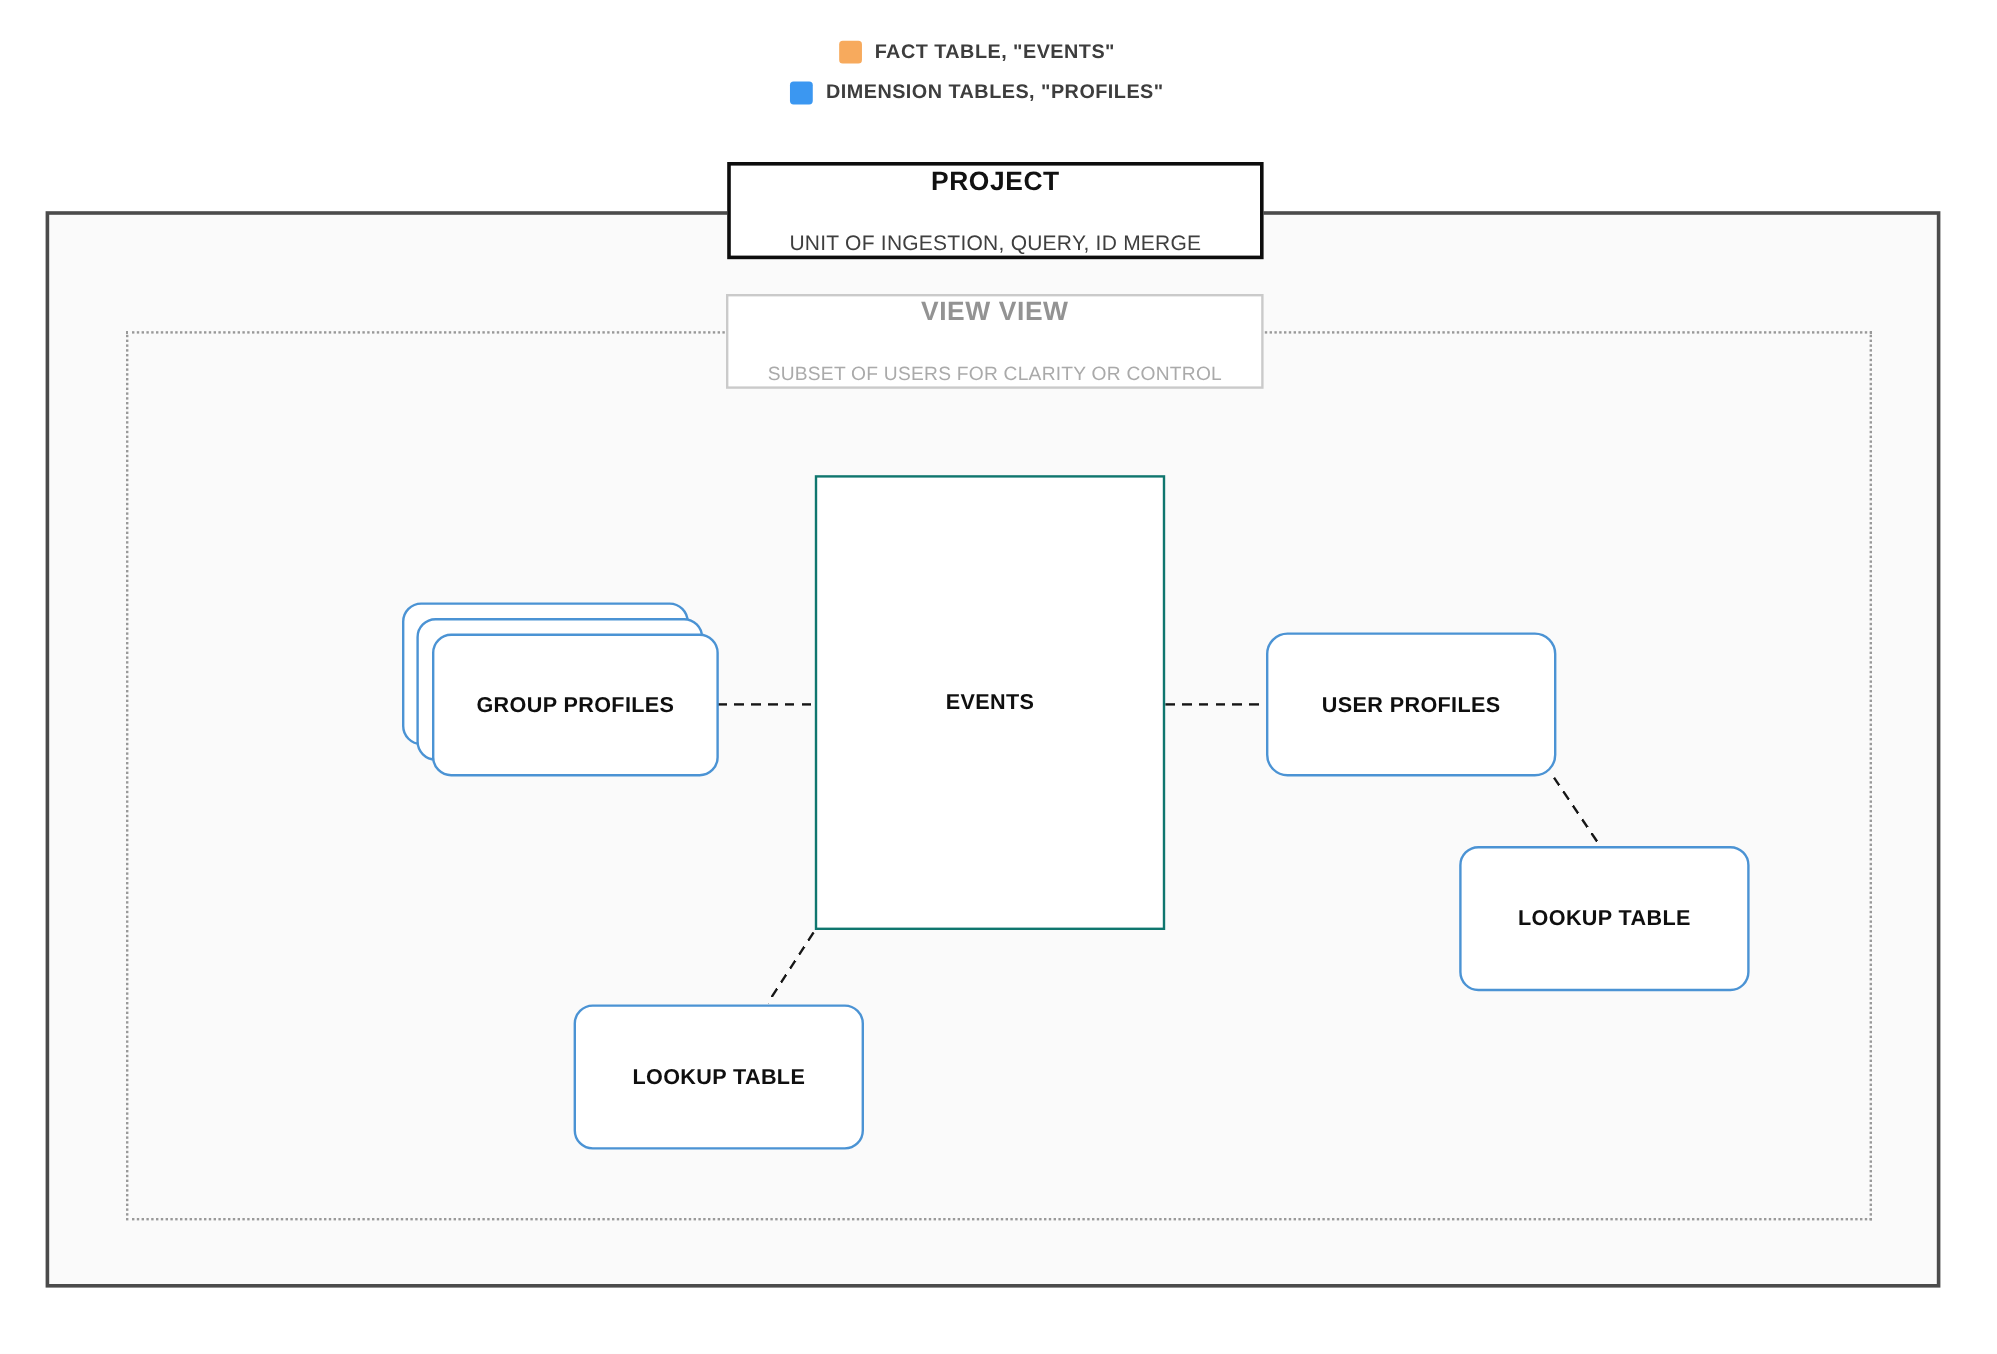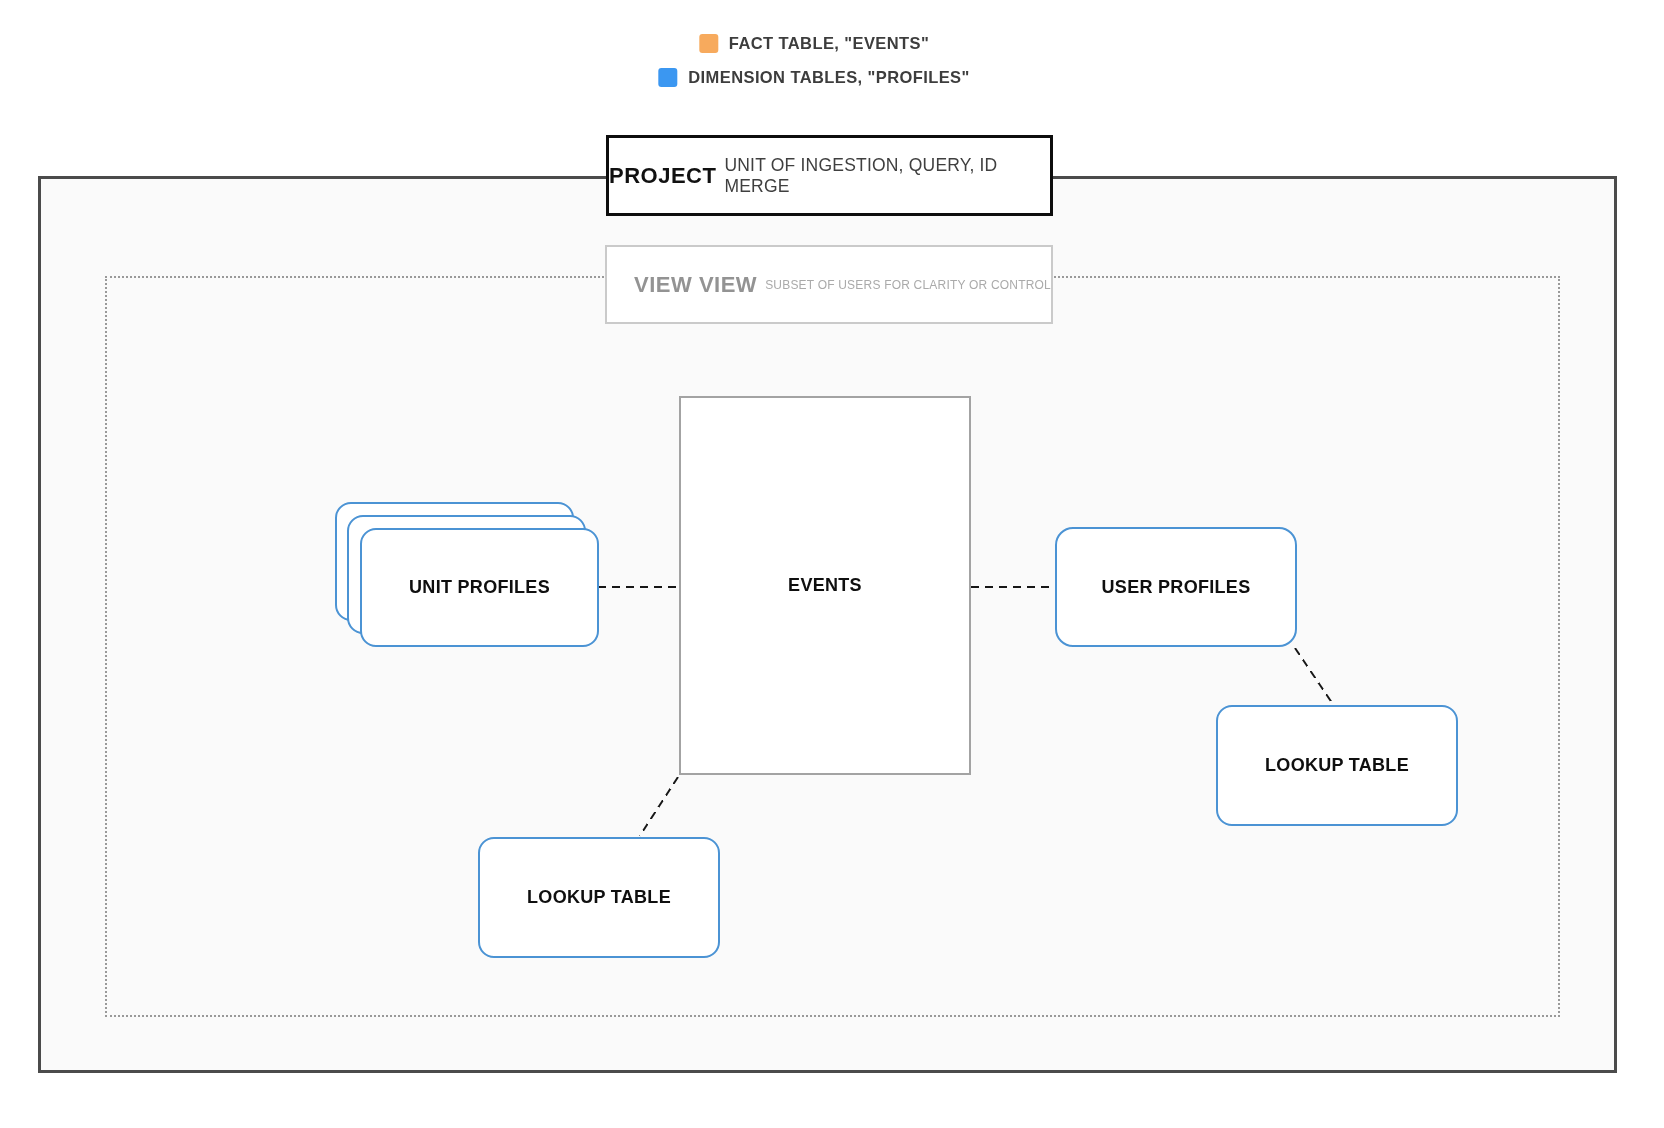--- a/index.html
+++ b/index.html
@@ -69,22 +69,23 @@
     border: 2px dotted #999999;
     z-index: 2;
   }
 
   
   .header-box {
     position: absolute;
     box-sizing: border-box;
     background: #ffffff;
     display: flex;
-    align-items: center;
-    justify-content: flex-end;
+    flex-direction: column;
+    align-items: center;
+    justify-content: space-between;
     gap: 8px;
     z-index: 5;
   }
   .project-box {
     left: 606px;
     top: 135px;
     width: 447px;
     height: 81px;
     border: 3px solid #0d0d0d;
   }
@@ -106,21 +107,21 @@
     height: 79px;
     border: 2px solid #cacaca;
   }
   .dataview-title {
     font-size: 22px;
     font-weight: bold;
     color: #939393;
     letter-spacing: 0.5px;
   }
   .dataview-subtitle {
-    font-size: 12px;
+    font-size: 16px;
     color: #aaaaaa;
     letter-spacing: 0.2px;
   }
 
   
   .node {
     position: absolute;
     box-sizing: border-box;
     background: #ffffff;
     display: flex;
@@ -133,21 +134,21 @@
     font-size: 18px;
     color: #0f0f0f;
     letter-spacing: 0.3px;
     white-space: nowrap;
   }
   .events-box {
     left: 679px;
     top: 396px;
     width: 292px;
     height: 379px;
-    border: 2px solid #a3a3a3;
+    border: 2px solid #0f766e;
   }
   .blue-card {
     border: 2px solid #4b93d4;
     border-radius: 16px;
   }
   .gp-back2 { left: 335px; top: 502px; width: 239px; height: 119px; z-index: 3; }
   .gp-back1 { left: 347px; top: 515px; width: 239px; height: 119px; z-index: 3; }
   .gp-front { left: 360px; top: 528px; width: 239px; height: 119px; }
   .user-profiles { left: 1055px; top: 527px; width: 242px; height: 120px; border-radius: 18px; }
   .lookup-right  { left: 1216px; top: 705px; width: 242px; height: 121px; }
@@ -203,21 +204,21 @@
   </div>
 
   <div class="connector conn-left"></div>
   <div class="connector conn-right"></div>
   <div class="connector conn-diag-right"></div>
   <div class="connector conn-diag-left"></div>
 
   <div class="node blue-card gp-back2"></div>
   <div class="node blue-card gp-back1"></div>
   <div class="node blue-card gp-front">
-    <span class="node-label">UNIT PROFILES</span>
+    <span class="node-label">GROUP PROFILES</span>
   </div>
 
   <div class="node events-box">
     <span class="node-label">EVENTS</span>
   </div>
 
   <div class="node blue-card user-profiles">
     <span class="node-label">USER PROFILES</span>
   </div>
 

